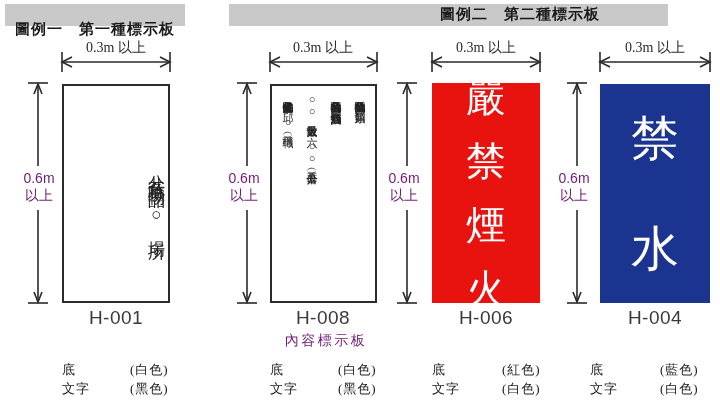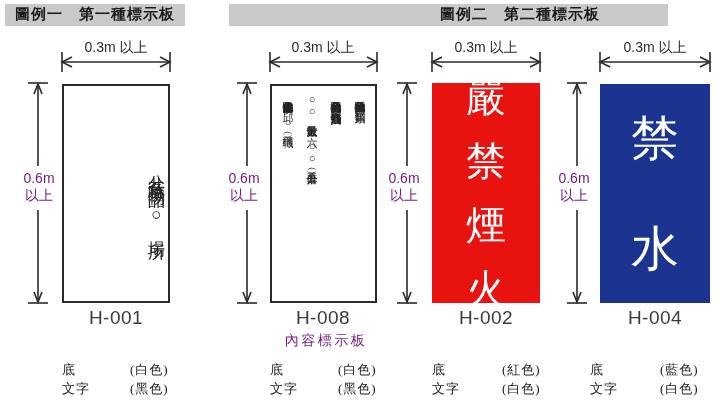--- a/index.html
+++ b/index.html
@@ -8,26 +8,26 @@
     font-family:"Liberation Sans","DejaVu Sans",sans-serif;color:#2a2a2a;
   }
   .cjk{font-family:"Liberation Serif","DejaVu Serif",serif;}
   
   .title-bar{position:absolute;top:4px;height:22px;background:#c9c9c9;}
   .title-bar .t{
     position:absolute;top:1px;white-space:nowrap;font-size:15px;font-weight:600;
     color:#1a1a1a;letter-spacing:1px;
   }
   #title1{left:5px;width:180px;}
-  #title1 .t{left:50%;transform:translateX(-50%);}
+  #title1 .t{left:50%;transform:translateX(-50%);margin-top:15px;}
   #title2{left:229px;width:439px;}
   #title2 .t{left:291px;transform:translateX(-50%);}
   
   .wdim-label{position:absolute;top:39px;transform:translateX(-50%);
-    font-size:14px;white-space:nowrap;color:#2a2a2a;}
+    font-size:14px;white-space:nowrap;color:#2a2a2a;font-family:Liberation Serif, serif;}
   .wdim-svg{position:absolute;top:50px;}
   .hdim-svg{position:absolute;top:81px;}
   .hdim-label{position:absolute;top:169px;width:64px;transform:translateX(-50%);
     text-align:center;font-size:14px;line-height:18px;color:#701a75;}
   
   .board{position:absolute;box-sizing:border-box;}
   .board.outlined{border:2px solid #2b2b2b;background:#ffffff;}
   .vtext{
     position:absolute;inset:0;display:flex;justify-content:center;
     writing-mode:vertical-rl;text-orientation:mixed;
@@ -146,21 +146,21 @@
     <div class="cjk">以上</div>
   </div>
   <div class="board" style="left: 432px; top: 83px; width: 108px; height: 220px; background: rgb(232, 18, 15);">
     <div class="charstack" id="board3-chars">
         <span>嚴</span>
         <span>禁</span>
         <span>煙</span>
         <span>火</span>
       </div>
   </div>
-  <div class="board-id" style="left:486px">H-002</div>
+  <div class="board-id" style="left:486px">H-006</div>
 
   <div class="wdim-label" style="left:655px">0.3m 以上</div>
   <svg class="wdim-svg" style="left:598px" width="114" height="24">
     <line x1="2" y1="2" x2="2" y2="22"></line>
       <line x1="112" y1="2" x2="112" y2="22"></line>
     <line x1="2" y1="12" x2="112" y2="12"></line>
     <polyline points="12,7 2,12 12,17"></polyline>
       <polyline points="102,7 112,12 102,17"></polyline>
   </svg>
   <svg class="hdim-svg" style="left:567px" width="20" height="226">

